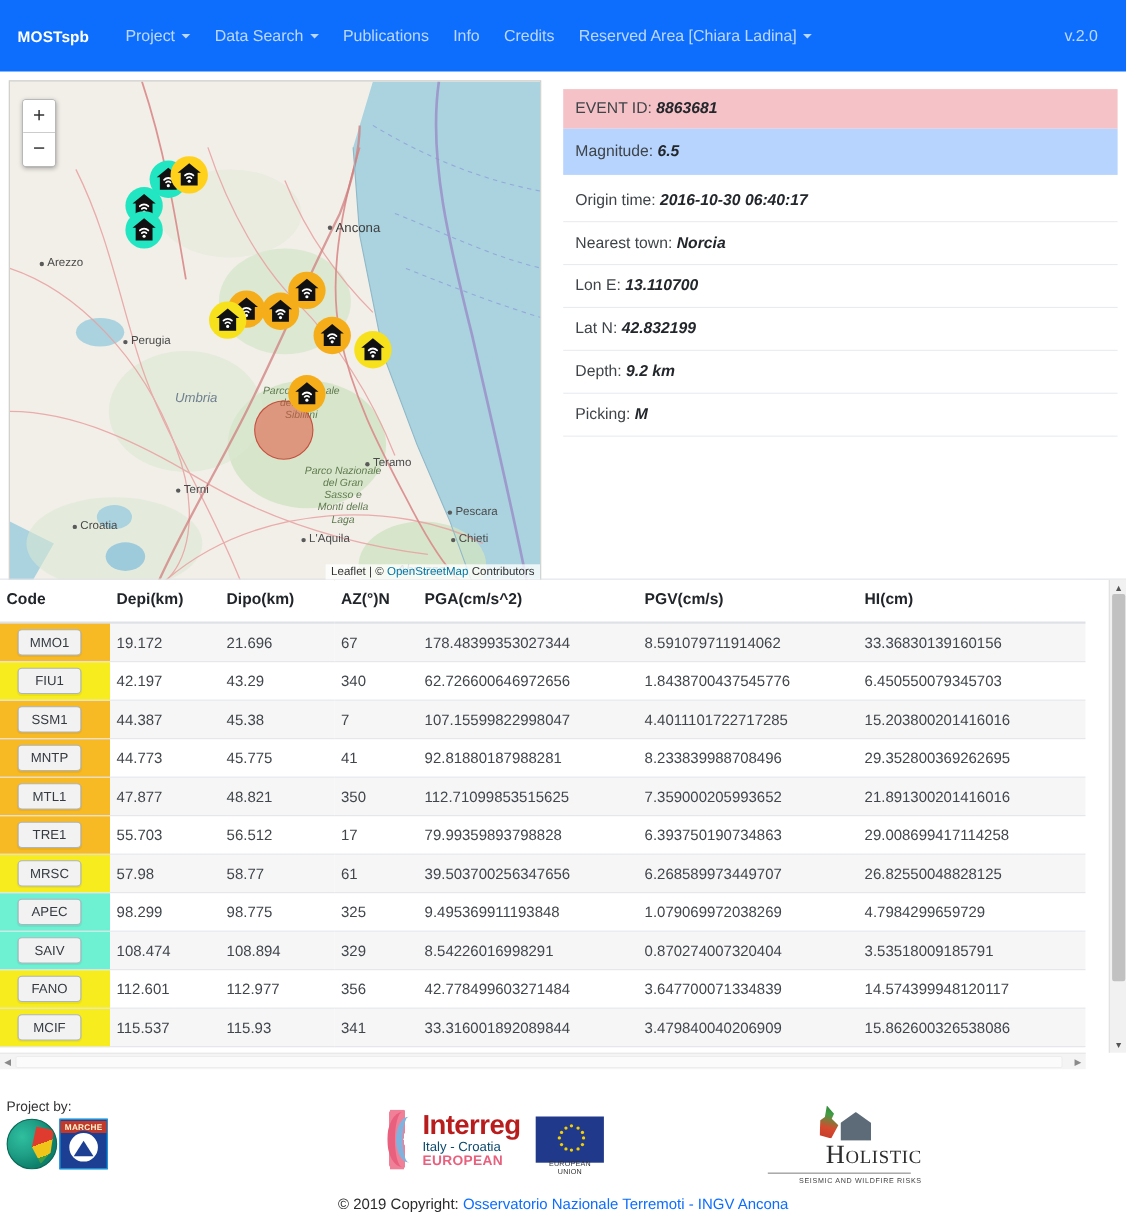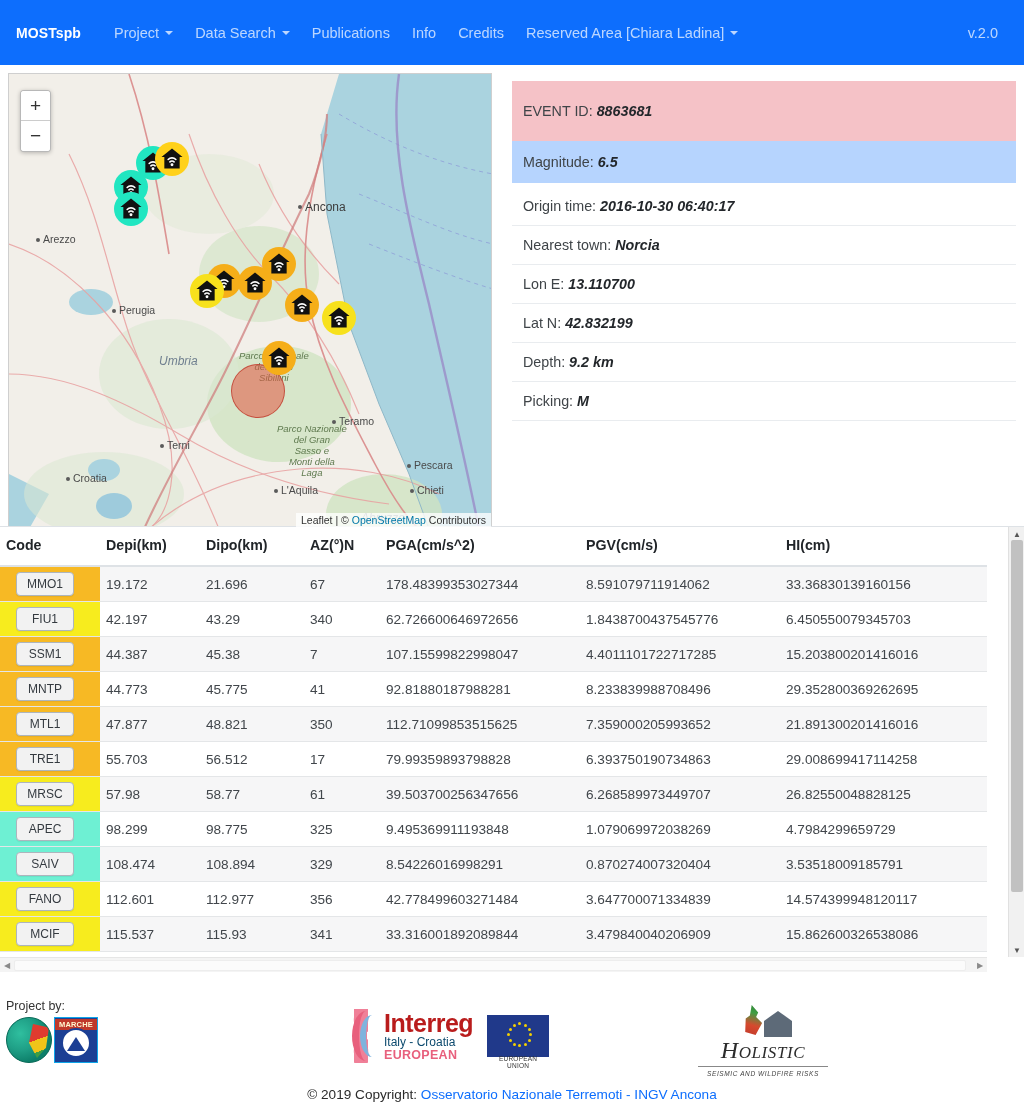--- a/index.html
+++ b/index.html
@@ -144,21 +144,21 @@
     flex: 1;
     padding-top: 8px;
   }
   .info-row {
     padding: 11px 11px;
     font-size: 14.3px;
     color: #3f4448;
     border-bottom: 1px solid #e9ecef;
   }
   .info-row b { font-style: italic; color: #23272b; font-weight: 700; }
-  .info-row.highlight-pink { background: #f5c2c7; border-bottom: none; padding: 22px 11px; }
+  .info-row.highlight-pink { background: #f5c2c7; border-bottom: none; padding: 10px 11px; }
   .info-row.highlight-blue { background: #b6d4fe; border-bottom: none; padding: 13px 11px; margin-bottom: 4px;}
 
   
   .table-area {
     margin-top: 6px;
     position: relative;
     height: 448px;
     border-top: 1px solid #dee2e6;
   }
   .table-scroll {
@@ -361,21 +361,21 @@
     position: absolute; width: 3px; height: 3px;
     background: #f5d000; border-radius: 50%;
   }
   .eu-caption {
     position: absolute; left: 0; right: 0; bottom: -12px;
     text-align: center; font-size: 6.5px; color: #333;
     letter-spacing: .2px;
   }
   .logo-holistic {
     position: absolute; left: 688px; top: 10px;
-    width: 150px; text-align: center; font-style: italic;
+    width: 150px; text-align: right;
   }
   .holistic-mark {
     height: 34px; position: relative; margin-bottom: -2px;
   }
   .holistic-flame {
     position: absolute; left: 52px; top: 0;
     width: 26px; height: 30px;
     background: linear-gradient(15deg,#c0392b 0%, #d64a2e 35%, #3f9e44 70%, #2e7d32 100%);
     clip-path: polygon(45% 0,70% 25%,62% 40%,85% 60%,60% 100%,20% 90%,22% 45%,38% 35%);
   }

